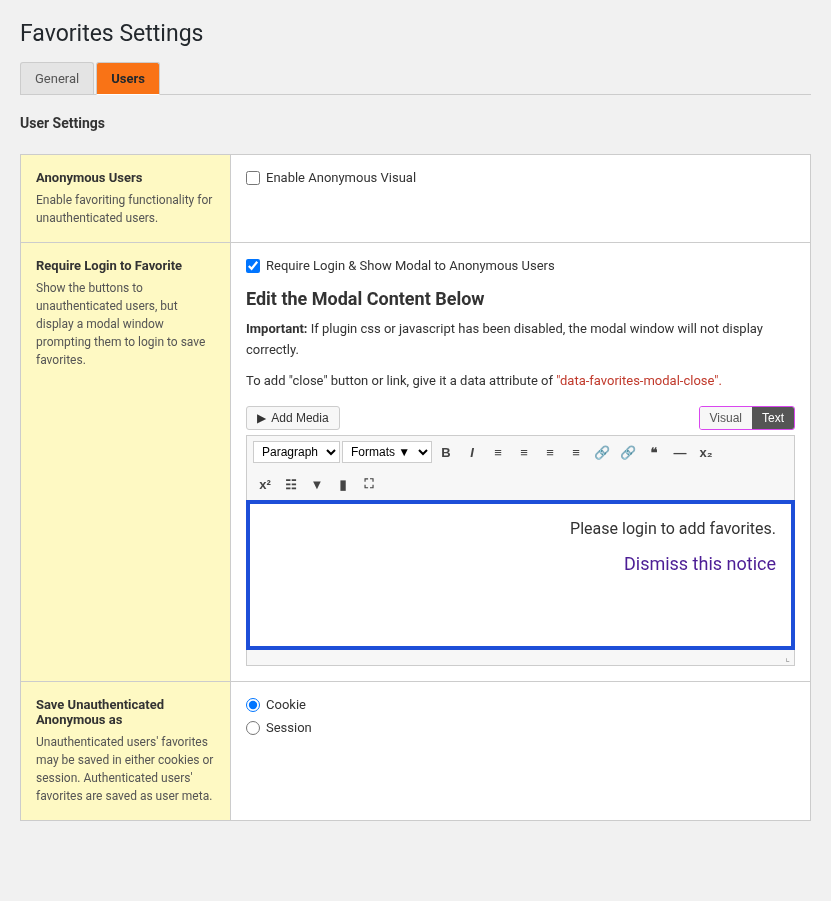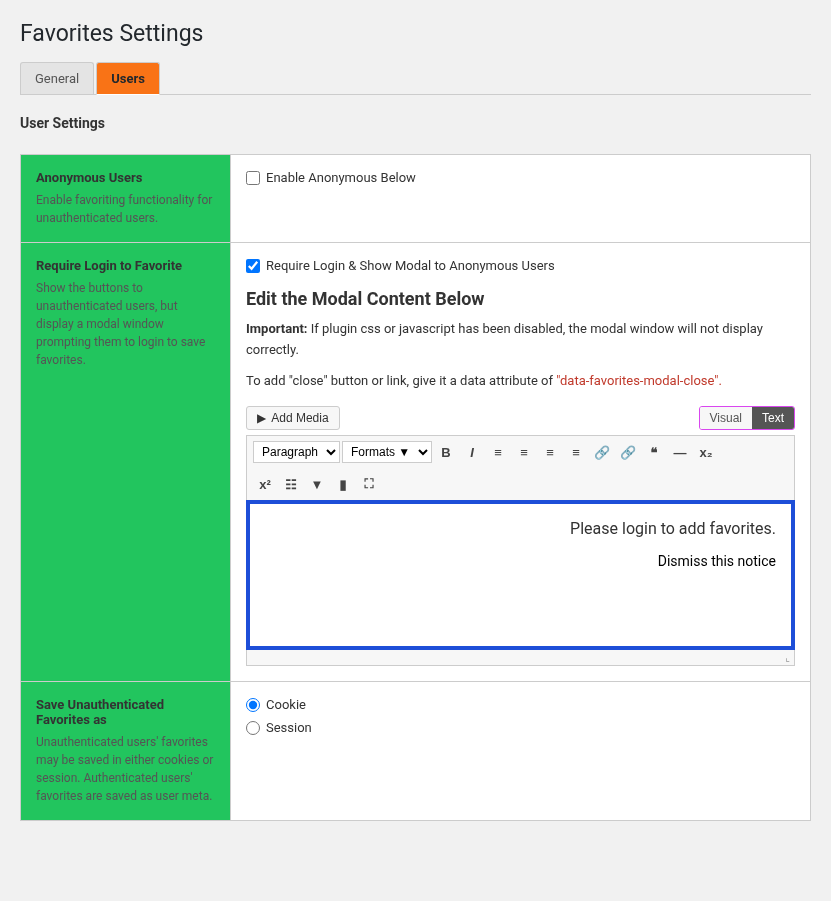--- a/index.html
+++ b/index.html
@@ -51,21 +51,21 @@
       background: #fff;
       border: 1px solid #ccc;
     }
     .settings-table td {
       border: 1px solid #ccc;
       padding: 15px;
       vertical-align: top;
     }
     .settings-table .label-cell {
       width: 210px;
-      background: #22c55e;
+      background: #fef9c3;
     }
     .label-cell .label-title {
       font-weight: 700;
       margin-bottom: 6px;
       font-size: 13px;
     }
     .label-cell .label-desc {
       font-size: 12px;
       color: #555;
       line-height: 1.5;
@@ -194,22 +194,22 @@
       background: #fff;
       position: relative;
       text-align: right;
     }
     .editor-content-text {
       font-size: 16px;
       margin-bottom: 15px;
       color: #333;
     }
     .editor-dismiss {
-      color: #000000;
-      font-size: 14px;
+      color: #4c1d95;
+      font-size: 18px;
     }
     .editor-resize {
       display: flex;
       justify-content: flex-end;
       border: 1px solid #ccc;
       border-top: none;
       background: #f7f7f7;
       padding: 2px 4px;
     }
     .resize-handle {
@@ -240,21 +240,21 @@
 
   <tbody>
       <tr>
     <td class="label-cell">
       <div class="label-title">Anonymous Users</div>
       <div class="label-desc">Enable favoriting functionality for unauthenticated users.</div>
     </td>
     <td class="content-cell">
       <label class="checkbox-row">
         <input type="checkbox" style="">
-        <span>Enable Anonymous Below</span>
+        <span>Enable Anonymous Visual</span>
       </label>
     </td>
   </tr>
 
   <tr>
     <td class="label-cell">
       <div class="label-title">Require Login to Favorite</div>
       <div class="label-desc">Show the buttons to unauthenticated users, but display a modal window prompting them to login to save favorites.</div>
     </td>
     <td class="content-cell">
@@ -321,21 +321,21 @@
         <p class="editor-dismiss">Dismiss this notice</p>
       </div>
       <div class="editor-resize">
         <span class="resize-handle">⌞</span>
       </div>
     </td>
   </tr>
 
   <tr>
     <td class="label-cell">
-      <div class="label-title">Save Unauthenticated Favorites as</div>
+      <div class="label-title">Save Unauthenticated Anonymous as</div>
       <div class="label-desc">Unauthenticated users' favorites may be saved in either cookies or session. Authenticated users' favorites are saved as user meta.</div>
     </td>
     <td class="content-cell">
       <label class="radio-row">
         <input type="radio" name="save_as" checked="" style="">
         <span>Cookie</span>
       </label>
       <label class="radio-row">
         <input type="radio" name="save_as" style="">
         <span>Session</span>

